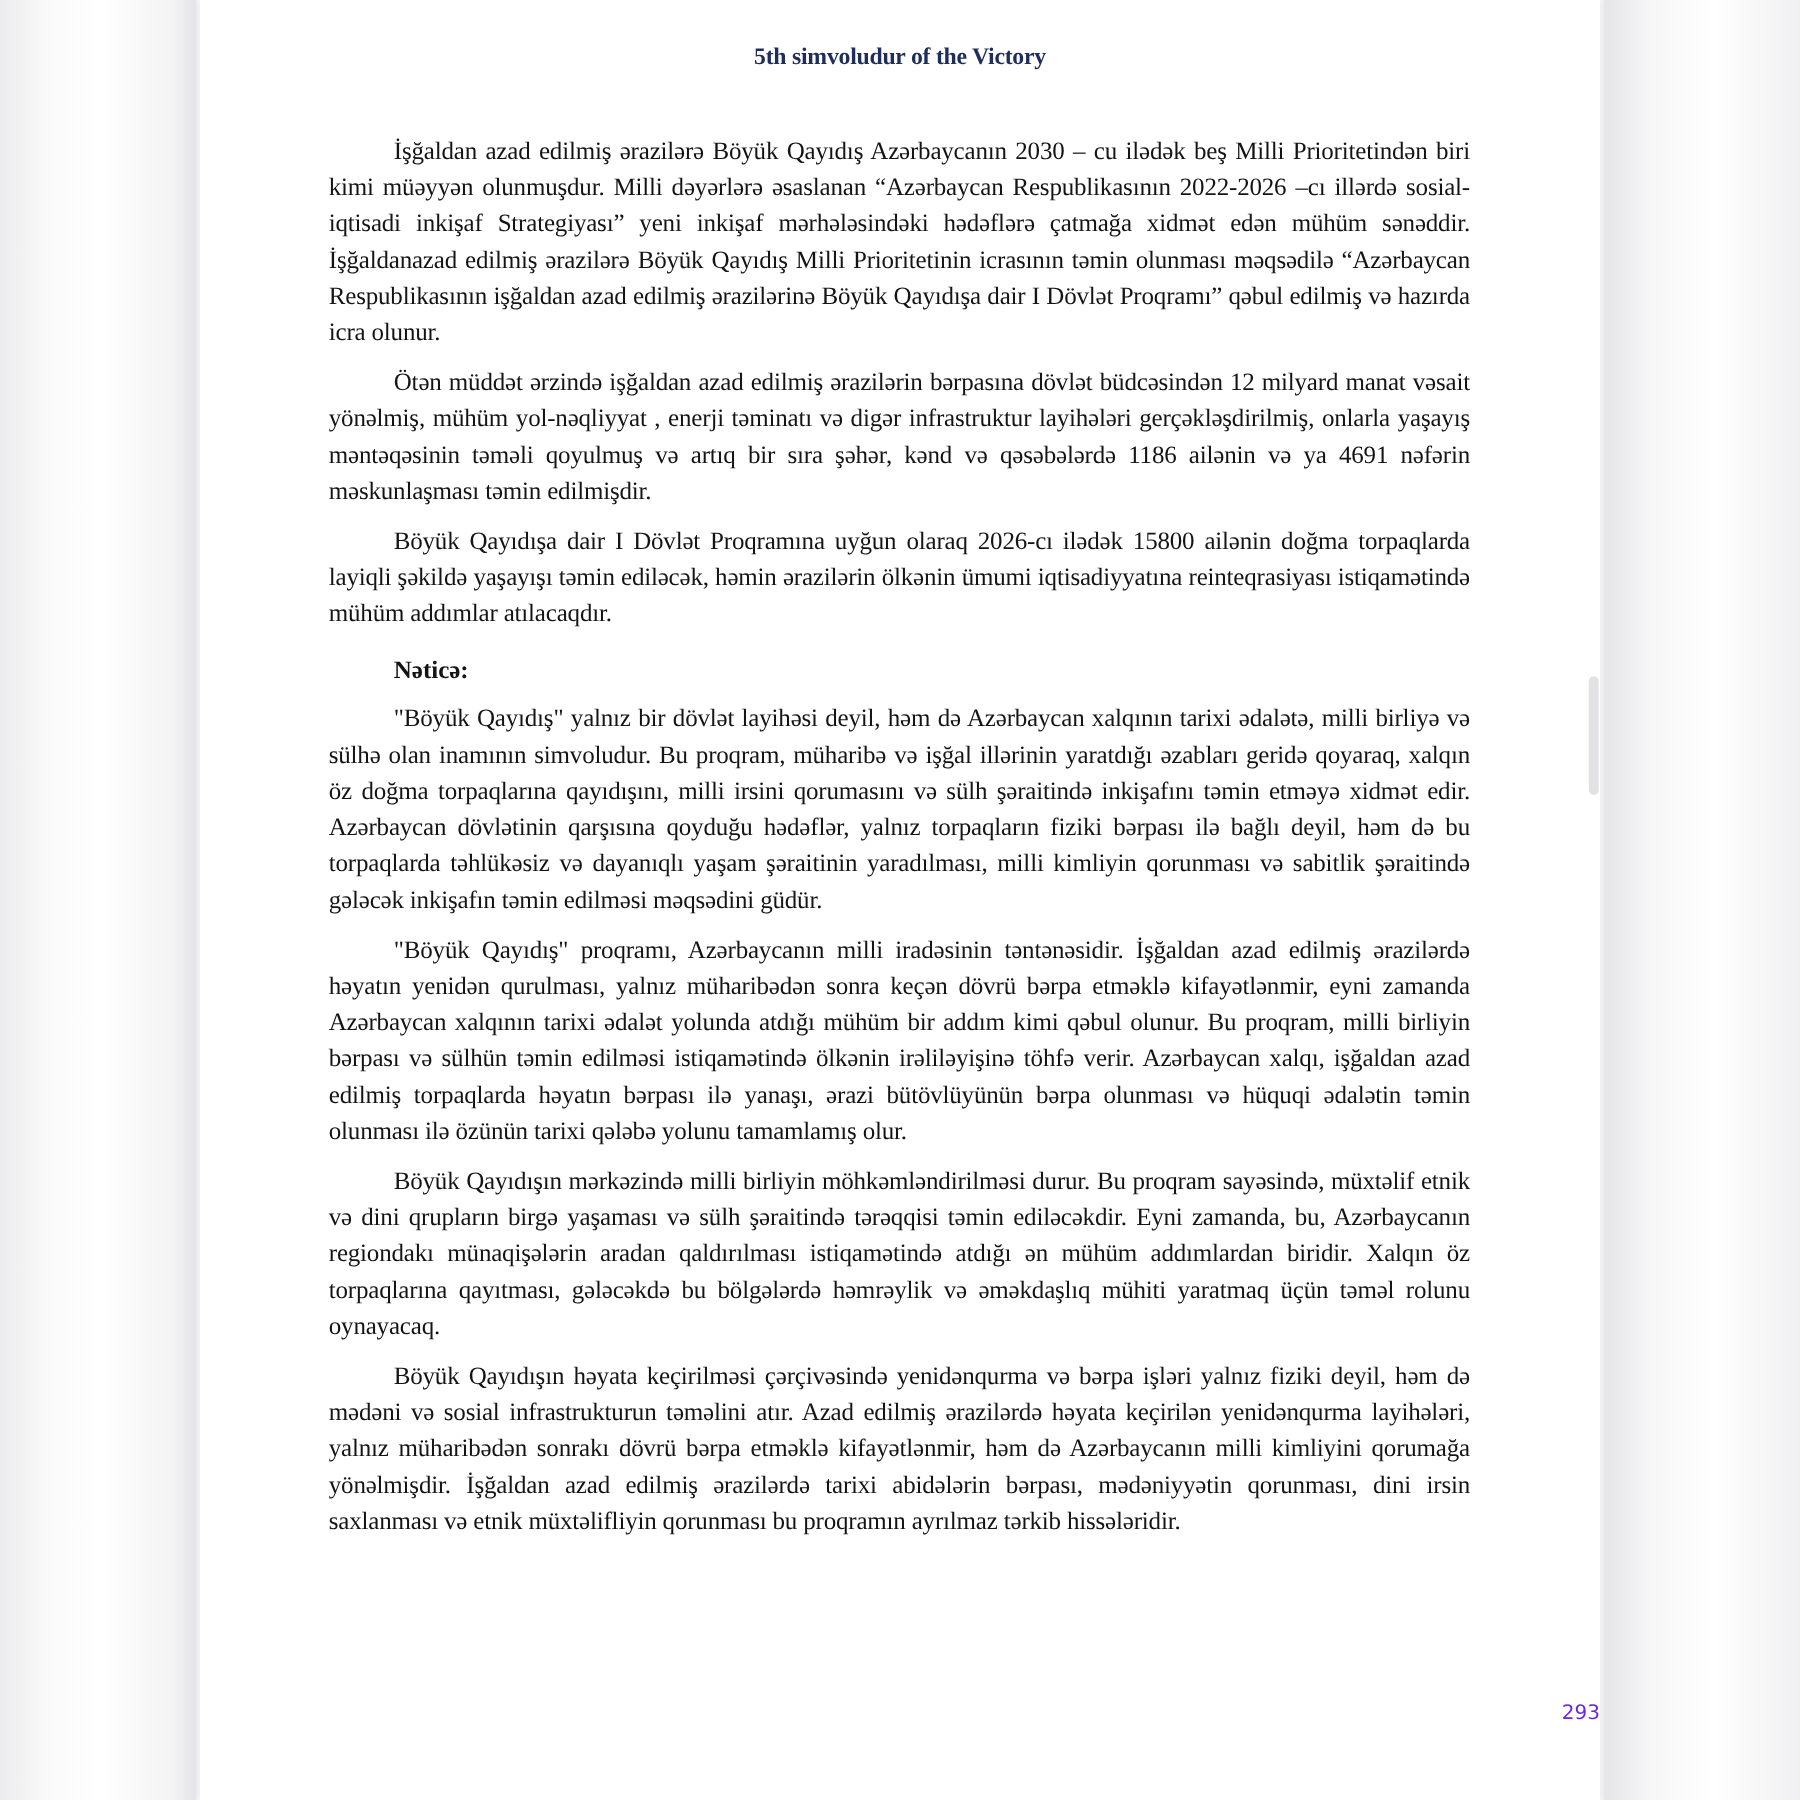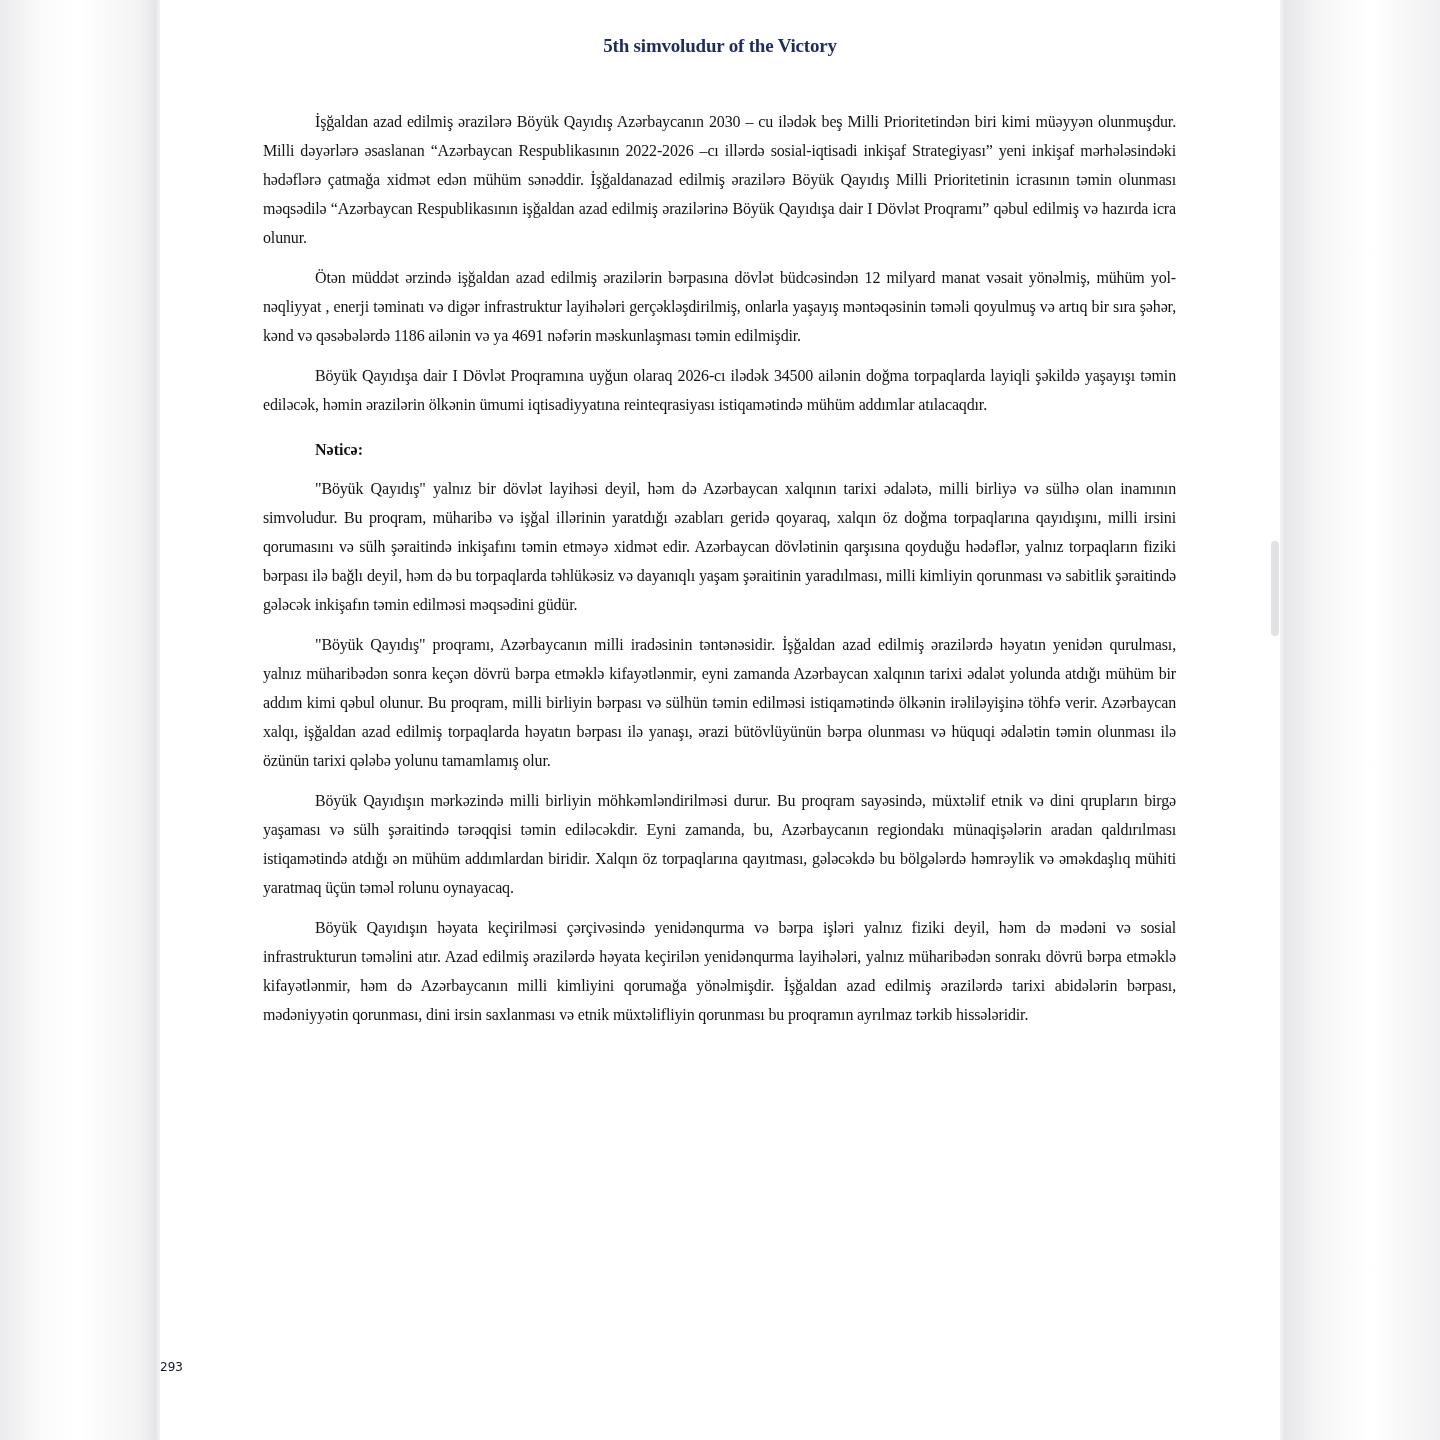--- a/index.html
+++ b/index.html
@@ -16,50 +16,50 @@
   }
   .header {
     position:absolute; left:0; top:33px; width:100%;
     text-align:center; color:#1f2d5c; font-weight:bold;
     font-size:19px; line-height:26px;
     letter-spacing:-0.2px;
   }
   .header div { display:block; }
   .body {
     position:absolute; left:103px; top:107px; width:913px;
-    color:#141414; font-size:16px; line-height:29px;
+    color:#141414; font-size:20px; line-height:29px;
   }
   .para {
     text-align:justify; text-indent:52px; margin:0 0 11px 0;
     letter-spacing:-0.15px;
   }
   .heading {
     font-weight:bold; text-indent:52px; margin:16px 0 10px 0;
   }
   .page-number {
-    position:absolute; left:0; top:1360px; width:100%; text-align:left;
-    font-family:"DejaVu Sans", sans-serif; font-size:12px; color:#0f172a;
+    position:absolute; left:0; top:1360px; width:100%; text-align:right;
+    font-family:"DejaVu Sans", sans-serif; font-size:16px; color:#6d28d9;
   }
   .scroll-thumb {
     position:absolute; left:1271px; top:541px; width:8px; height:95px;
     background:#e2e2e4; border-radius:4px;
   }
 </style>
 </head>
 <body>
 
 <div class="page">
   <div class="header">
     <div>5th simvoludur of the Victory</div>
   </div>
 
   <div class="body">
     <p class="para">İşğaldan azad  edilmiş  ərazilərə Böyük Qayıdış  Azərbaycanın  2030 – cu ilədək beş Milli Prioritetindən biri kimi müəyyən  olunmuşdur. Milli dəyərlərə əsaslanan  “Azərbaycan Respublikasının 2022-2026 –cı illərdə sosial-iqtisadi inkişaf Strategiyası” yeni inkişaf mərhələsindəki hədəflərə çatmağa  xidmət edən  mühüm sənəddir. İşğaldanazad edilmiş  ərazilərə Böyük Qayıdış  Milli Prioritetinin  icrasının  təmin olunması məqsədilə  “Azərbaycan Respublikasının  işğaldan azad edilmiş ərazilərinə Böyük  Qayıdışa dair  I Dövlət  Proqramı”  qəbul edilmiş  və  hazırda  icra  olunur.</p>
     <p class="para">Ötən müddət ərzində  işğaldan azad edilmiş ərazilərin  bərpasına dövlət büdcəsindən  12 milyard manat  vəsait  yönəlmiş,  mühüm  yol-nəqliyyat , enerji  təminatı  və digər  infrastruktur layihələri gerçəkləşdirilmiş, onlarla  yaşayış  məntəqəsinin  təməli qoyulmuş  və  artıq  bir  sıra şəhər, kənd  və qəsəbələrdə 1186 ailənin  və  ya  4691 nəfərin məskunlaşması  təmin  edilmişdir.</p>
-    <p class="para">Böyük  Qayıdışa dair  I Dövlət Proqramına uyğun olaraq  2026-cı ilədək  34500 ailənin  doğma torpaqlarda  layiqli  şəkildə  yaşayışı təmin ediləcək, həmin  ərazilərin  ölkənin  ümumi iqtisadiyyatına reinteqrasiyası  istiqamətində  mühüm  addımlar  atılacaqdır.</p>
+    <p class="para">Böyük  Qayıdışa dair  I Dövlət Proqramına uyğun olaraq  2026-cı ilədək  15800 ailənin  doğma torpaqlarda  layiqli  şəkildə  yaşayışı təmin ediləcək, həmin  ərazilərin  ölkənin  ümumi iqtisadiyyatına reinteqrasiyası  istiqamətində  mühüm  addımlar  atılacaqdır.</p>
     <p class="heading">Nəticə:</p>
     <p class="para">"Böyük Qayıdış" yalnız bir dövlət layihəsi deyil, həm də Azərbaycan xalqının tarixi ədalətə, milli birliyə və sülhə olan inamının simvoludur. Bu proqram, müharibə və işğal illərinin yaratdığı əzabları geridə qoyaraq, xalqın öz doğma torpaqlarına qayıdışını, milli irsini qorumasını və sülh şəraitində inkişafını təmin etməyə xidmət edir. Azərbaycan dövlətinin qarşısına qoyduğu hədəflər, yalnız torpaqların fiziki bərpası ilə bağlı deyil, həm də bu torpaqlarda təhlükəsiz və dayanıqlı yaşam şəraitinin yaradılması, milli kimliyin qorunması və sabitlik şəraitində gələcək inkişafın təmin edilməsi məqsədini güdür.</p>
     <p class="para">"Böyük Qayıdış" proqramı, Azərbaycanın milli iradəsinin təntənəsidir. İşğaldan azad edilmiş ərazilərdə həyatın yenidən qurulması, yalnız müharibədən sonra keçən dövrü bərpa etməklə kifayətlənmir, eyni zamanda Azərbaycan xalqının tarixi ədalət yolunda atdığı mühüm bir addım kimi qəbul olunur. Bu proqram, milli birliyin bərpası və sülhün təmin edilməsi istiqamətində ölkənin irəliləyişinə töhfə verir. Azərbaycan xalqı, işğaldan azad edilmiş torpaqlarda həyatın bərpası ilə yanaşı, ərazi bütövlüyünün bərpa olunması və hüquqi ədalətin təmin olunması ilə özünün tarixi qələbə yolunu tamamlamış olur.</p>
     <p class="para">Böyük Qayıdışın mərkəzində milli birliyin möhkəmləndirilməsi durur. Bu proqram sayəsində, müxtəlif etnik və dini qrupların birgə yaşaması və sülh şəraitində tərəqqisi təmin ediləcəkdir. Eyni zamanda, bu, Azərbaycanın regiondakı münaqişələrin aradan qaldırılması istiqamətində atdığı ən mühüm addımlardan biridir. Xalqın öz torpaqlarına qayıtması, gələcəkdə bu bölgələrdə həmrəylik və əməkdaşlıq mühiti yaratmaq üçün təməl rolunu oynayacaq.</p>
     <p class="para">Böyük Qayıdışın həyata keçirilməsi çərçivəsində yenidənqurma və bərpa işləri yalnız fiziki deyil, həm də mədəni və sosial infrastrukturun təməlini atır. Azad edilmiş ərazilərdə həyata keçirilən yenidənqurma layihələri, yalnız müharibədən sonrakı dövrü bərpa etməklə kifayətlənmir, həm də Azərbaycanın milli kimliyini qorumağa yönəlmişdir. İşğaldan azad edilmiş ərazilərdə tarixi abidələrin bərpası, mədəniyyətin qorunması, dini irsin saxlanması və etnik müxtəlifliyin qorunması bu proqramın ayrılmaz tərkib hissələridir.</p>
   </div>
 
   <div class="page-number">293</div>
 </div>
 

